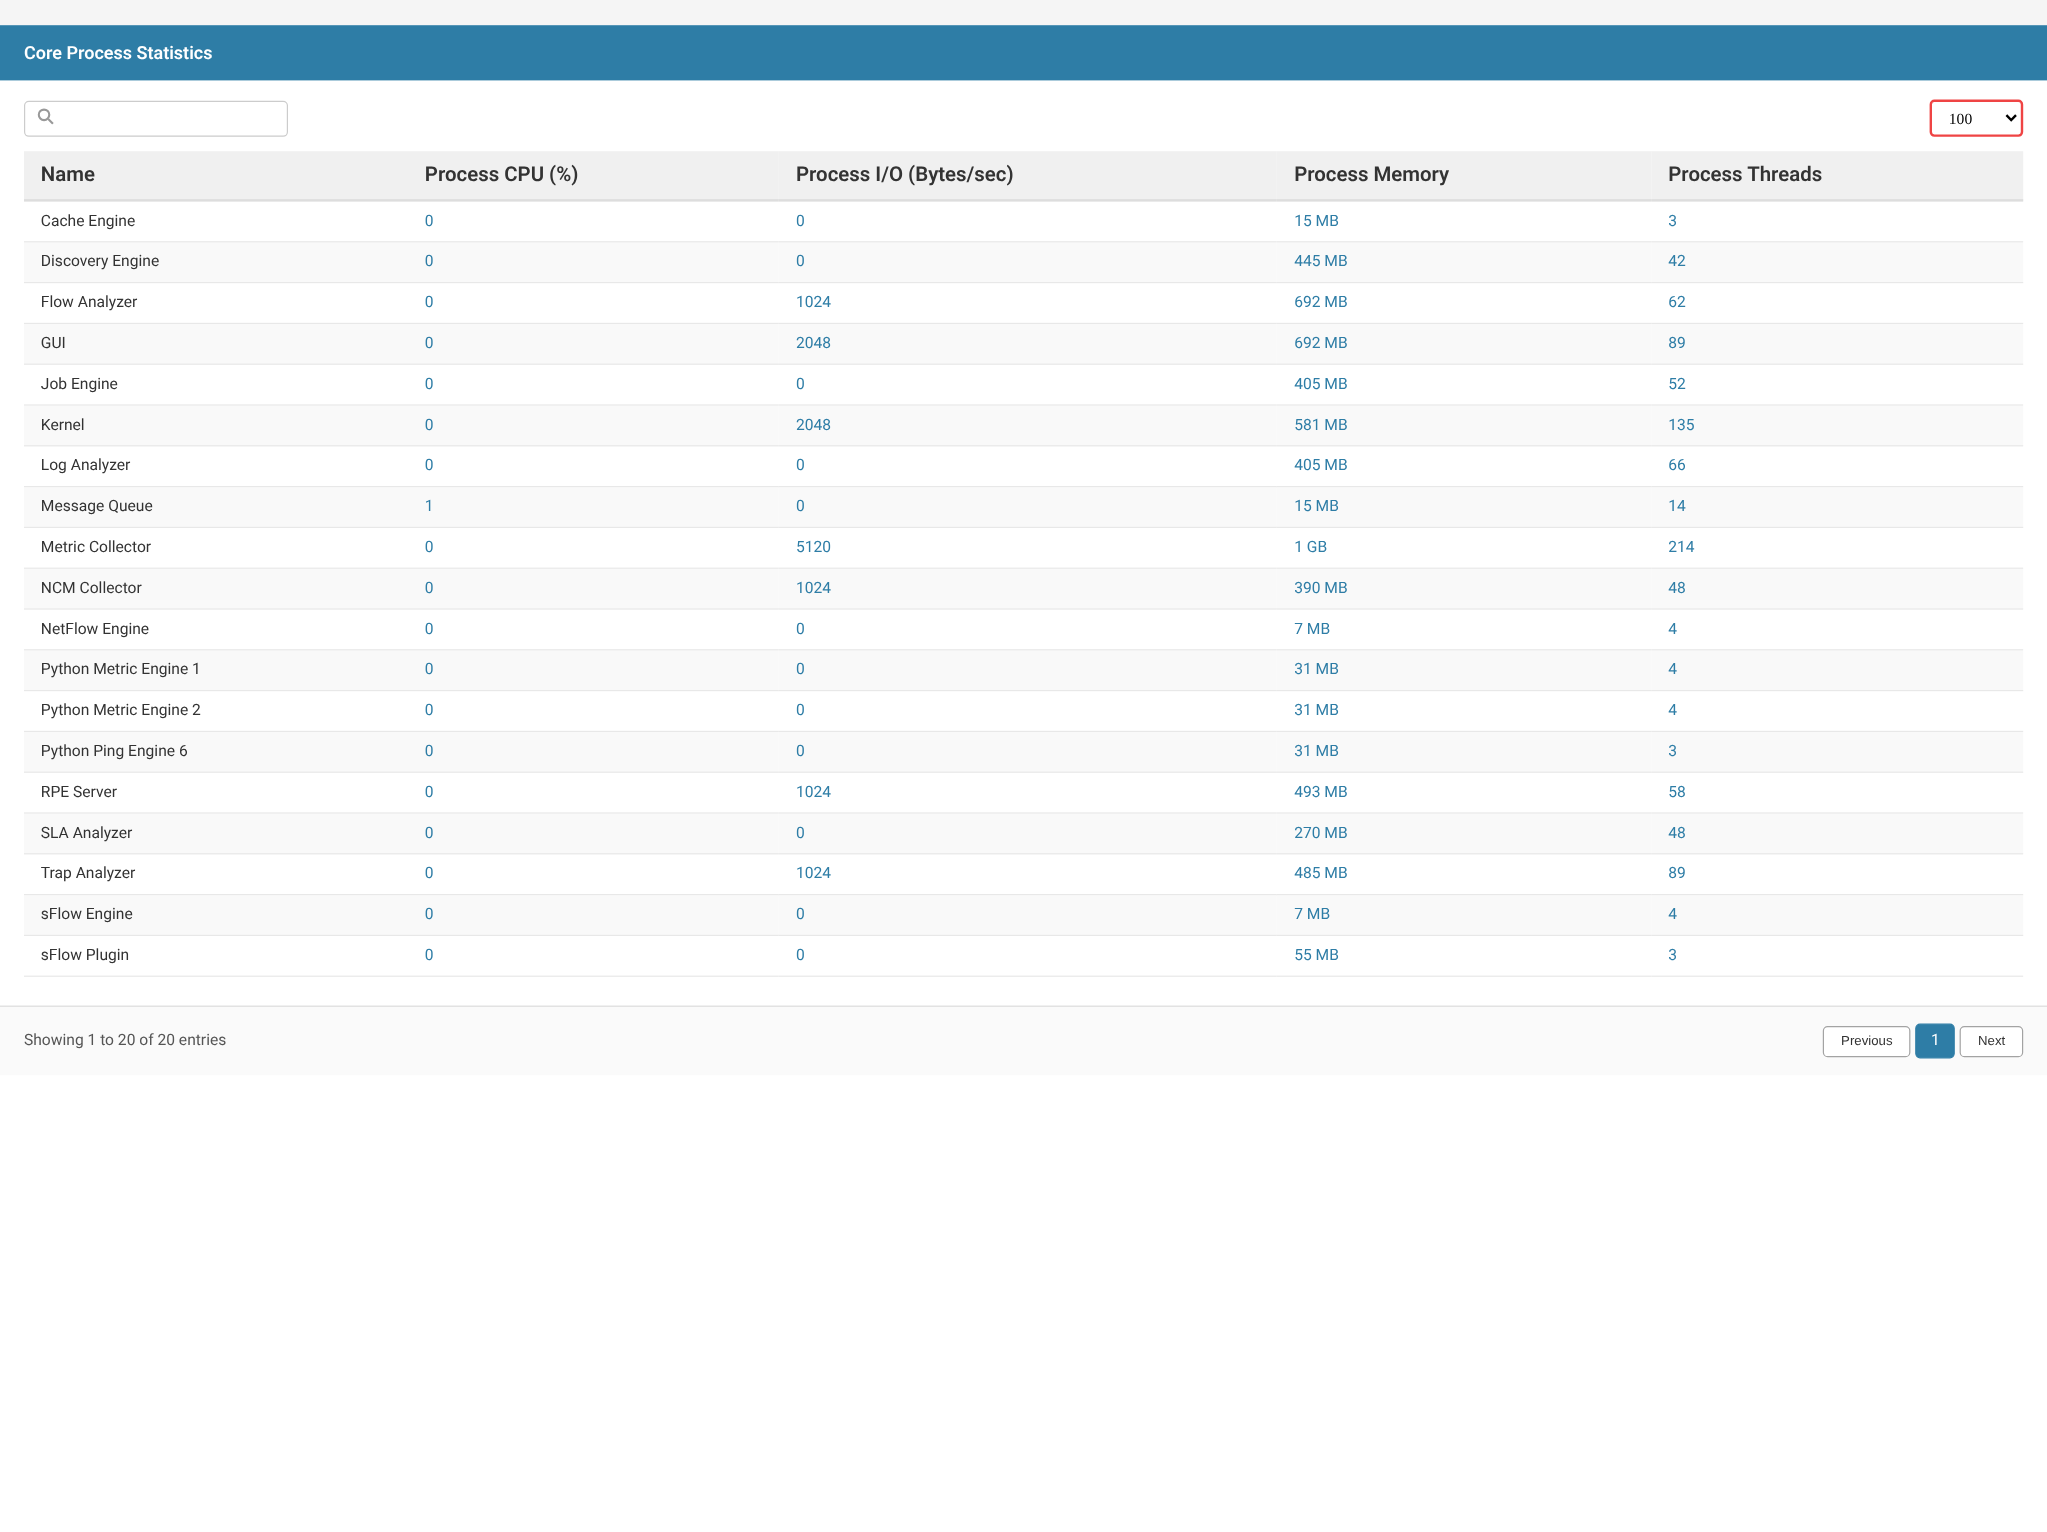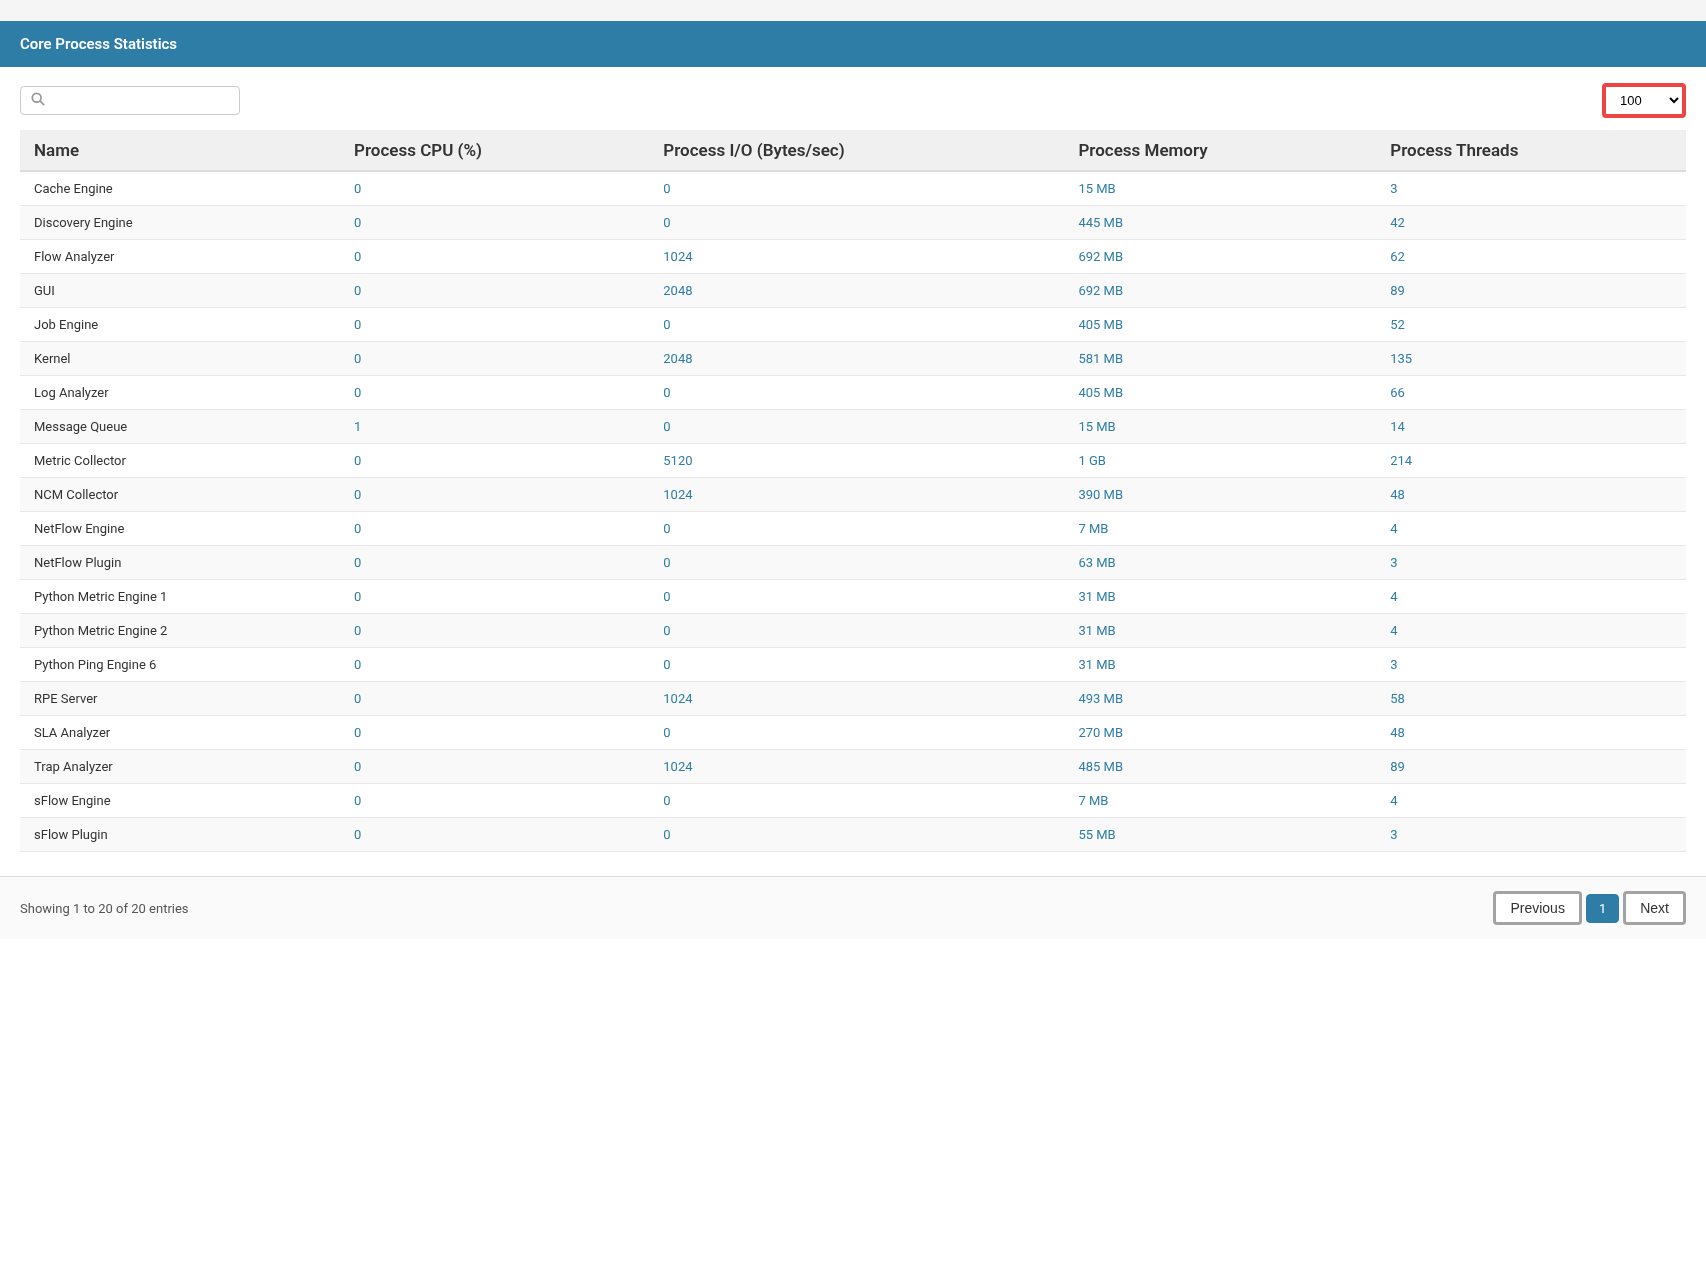--- a/index.html
+++ b/index.html
@@ -46,26 +46,27 @@
       font-size: 13px;
     }
     .search-box input {
       border: none;
       outline: none;
       width: 100%;
       font-size: 13px;
       color: #555;
     }
     .per-page-select {
-      border: 4px solid #ef4444;
+      border: 2px solid #ef4444;
       border-radius: 4px;
       padding: 5px 24px 5px 10px;
       font-size: 13px;
       appearance: auto;
       background: #fff;
+      font-family: Liberation Serif, serif;
     }
     table {
       width: 100%;
       border-collapse: collapse;
     }
     thead tr {
       background: #f0f0f0;
       border-bottom: 2px solid #ddd;
     }
     thead th {
@@ -106,24 +107,24 @@
       font-size: 13px;
       color: #555;
     }
     .pagination {
       display: flex;
       align-items: center;
       gap: 4px;
     }
     .pagination button {
       padding: 6px 14px;
-      border: 3px solid #a3a3a3;
+      border: 1px solid #a3a3a3;
       background: #fff;
       border-radius: 4px;
-      font-size: 14px;
+      font-size: 11px;
       cursor: pointer;
       color: #333;
     }
     .pagination .page-num {
       padding: 6px 12px;
       border: 1px solid #2e7da6;
       background: #2e7da6;
       color: #fff;
       border-radius: 4px;
       font-size: 13px;
@@ -241,27 +242,20 @@
             <td class="cell-link">48</td>
           </tr>
           <tr>
             <td>NetFlow Engine</td>
             <td class="cell-link">0</td>
             <td class="cell-link">0</td>
             <td class="cell-link">7 MB</td>
             <td class="cell-link">4</td>
           </tr>
           <tr>
-            <td>NetFlow Plugin</td>
-            <td class="cell-link">0</td>
-            <td class="cell-link">0</td>
-            <td class="cell-link">63 MB</td>
-            <td class="cell-link">3</td>
-          </tr>
-          <tr>
             <td>Python Metric Engine 1</td>
             <td class="cell-link">0</td>
             <td class="cell-link">0</td>
             <td class="cell-link">31 MB</td>
             <td class="cell-link">4</td>
           </tr>
           <tr>
             <td>Python Metric Engine 2</td>
             <td class="cell-link">0</td>
             <td class="cell-link">0</td>

